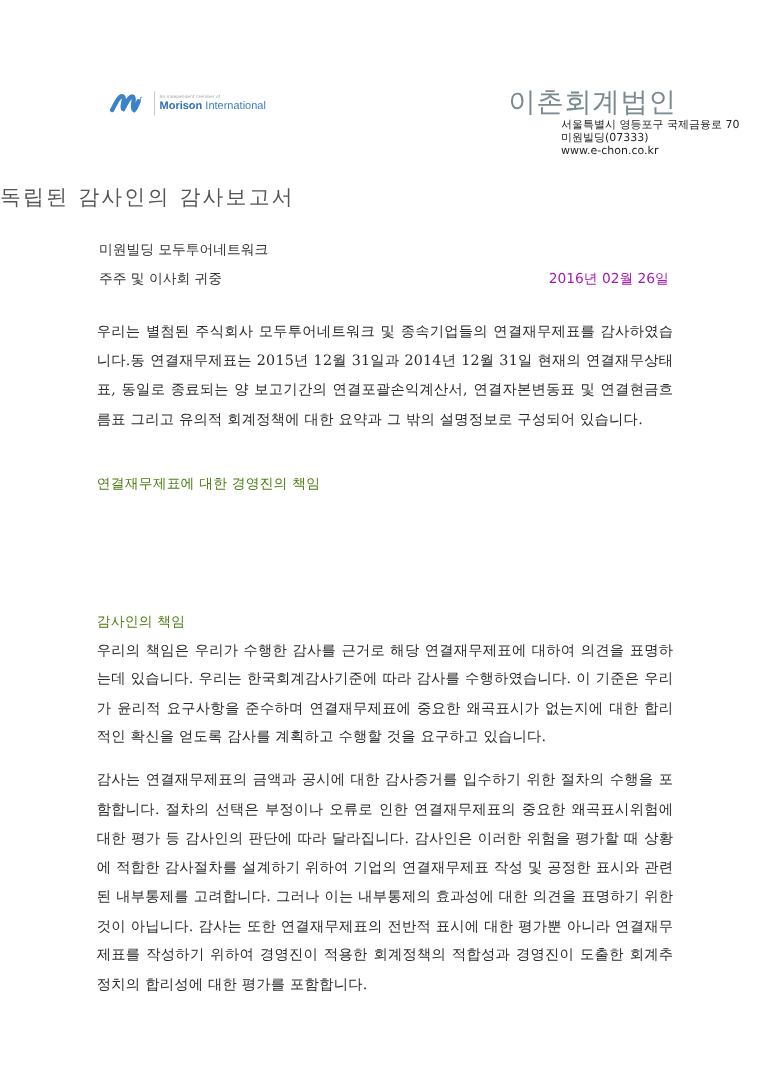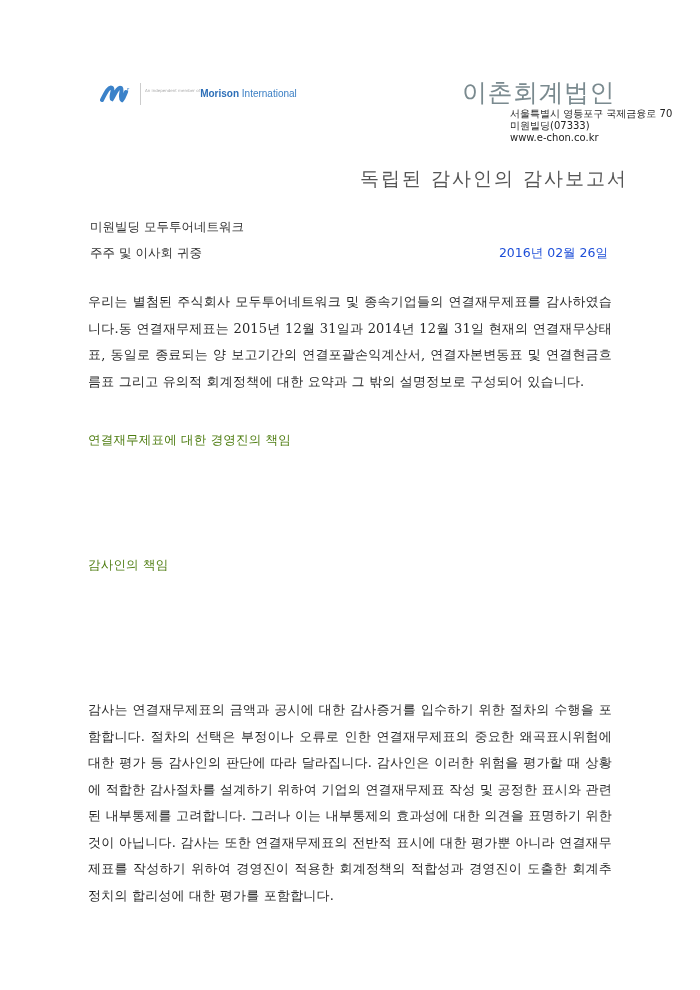--- a/index.html
+++ b/index.html
@@ -1,32 +1,32 @@
 <!DOCTYPE html>
 <html><head>
 <meta charset="utf-8">
 <style>
   html, body { margin: 0; padding: 0; background: #ffffff; }
   body { width: 700px; height: 990px; position: relative; overflow: hidden;
          font-family: "DejaVu Sans", sans-serif; color: #333; }
   .logo { position: absolute; left: 100px; top: 82px; display: flex; align-items: center; }
   .logo-mark { width: 34px; height: 24px; position: relative; }
   .logo-divider { width: 1px; height: 22px; background: #ccc; margin: 0 4px 0 6px; }
-  .logo-text { display: flex; flex-direction: row; }
+  .logo-text { display: flex; flex-direction: column; }
   .logo-tag { font-size: 4px; color: #aaa; line-height: 6px; }
   .logo-name { font-size: 10px; line-height: 12px; color: #3b7fc4; font-family: "Liberation Sans", sans-serif; }
   .logo-name b { font-weight: bold; color: #2d6fb8; }
   .firm { position: absolute; left: 462px; top: 78px; }
   .firm-name { font-size: 25px; color: #7a8a8f; letter-spacing: 0.5px; line-height: 30px;
                font-family: "DejaVu Sans", sans-serif; }
   .firm-addr { font-size: 10px; color: #222; line-height: 12px; font-family: "DejaVu Sans", sans-serif; margin-left: 48px; }
-  .title { position: absolute; top: 166px; left: 0; width: 628px; text-align: right;
+  .title { position: absolute; top: 166px; left: 0; width: 628px; text-align: left;
            font-family: "DejaVu Serif", serif; font-size: 19px; color: #555; letter-spacing: 2px; }
   .addressee { position: absolute; left: 90px; font-size: 12.5px; color: #333; }
-  .date { position: absolute; right: 92px; top: 245px; font-size: 12.5px; color: #1d4ed8;
+  .date { position: absolute; right: 92px; top: 245px; font-size: 12.5px; color: #a21caf;
           font-family: "DejaVu Sans", sans-serif; }
   .body { position: absolute; left: 88px; width: 524px; font-family: "DejaVu Serif", serif;
           font-size: 13px; line-height: 26.5px; color: #2a2a2a; text-align: justify; letter-spacing: 0.2px; }
   .heading { font-family: "DejaVu Sans", sans-serif; font-size: 12.5px; color: #4d7c0f; }
   p { margin: 0; }
 </style>
 </head>
 <body>
 
 <div class="logo">
@@ -59,17 +59,18 @@
 <div class="body" style="top:289px;">
   <p>우리는 별첨된 주식회사 모두투어네트워크 및 종속기업들의 연결재무제표를 감사하였습니다.동 연결재무제표는 2015년 12월 31일과 2014년 12월 31일 현재의 연결재무상태표, 동일로 종료되는 양 보고기간의 연결포괄손익계산서, 연결자본변동표 및 연결현금흐름표 그리고 유의적 회계정책에 대한 요약과 그 밖의 설명정보로 구성되어 있습니다.</p>
 </div>
 
 <div class="body" style="top:427px;">
   <div class="heading">연결재무제표에 대한 경영진의 책임</div>
 </div>
 
 <div class="body" style="top:552px;">
   <div class="heading">감사인의 책임</div>
+  <p>우리의 책임은 우리가 수행한 감사를 근거로 해당 연결재무제표에 대하여 의견을 표명하는데 있습니다. 우리는 한국회계감사기준에 따라 감사를 수행하였습니다. 이 기준은 우리가 윤리적 요구사항을 준수하며 연결재무제표에 중요한 왜곡표시가 없는지에 대한 합리적인 확신을 얻도록 감사를 계획하고 수행할 것을 요구하고 있습니다.</p>
 </div>
 
 <div class="body" style="top:697px;">
   <p>감사는 연결재무제표의 금액과 공시에 대한 감사증거를 입수하기 위한 절차의 수행을 포함합니다. 절차의 선택은 부정이나 오류로 인한 연결재무제표의 중요한 왜곡표시위험에 대한 평가 등 감사인의 판단에 따라 달라집니다. 감사인은 이러한 위험을 평가할 때 상황에 적합한 감사절차를 설계하기 위하여 기업의 연결재무제표 작성 및 공정한 표시와 관련된 내부통제를 고려합니다. 그러나 이는 내부통제의 효과성에 대한 의견을 표명하기 위한 것이 아닙니다. 감사는 또한 연결재무제표의 전반적 표시에 대한 평가뿐 아니라 연결재무제표를 작성하기 위하여 경영진이 적용한 회계정책의 적합성과 경영진이 도출한 회계추정치의 합리성에 대한 평가를 포함합니다.</p>
 </div>
 
 </body></html>

